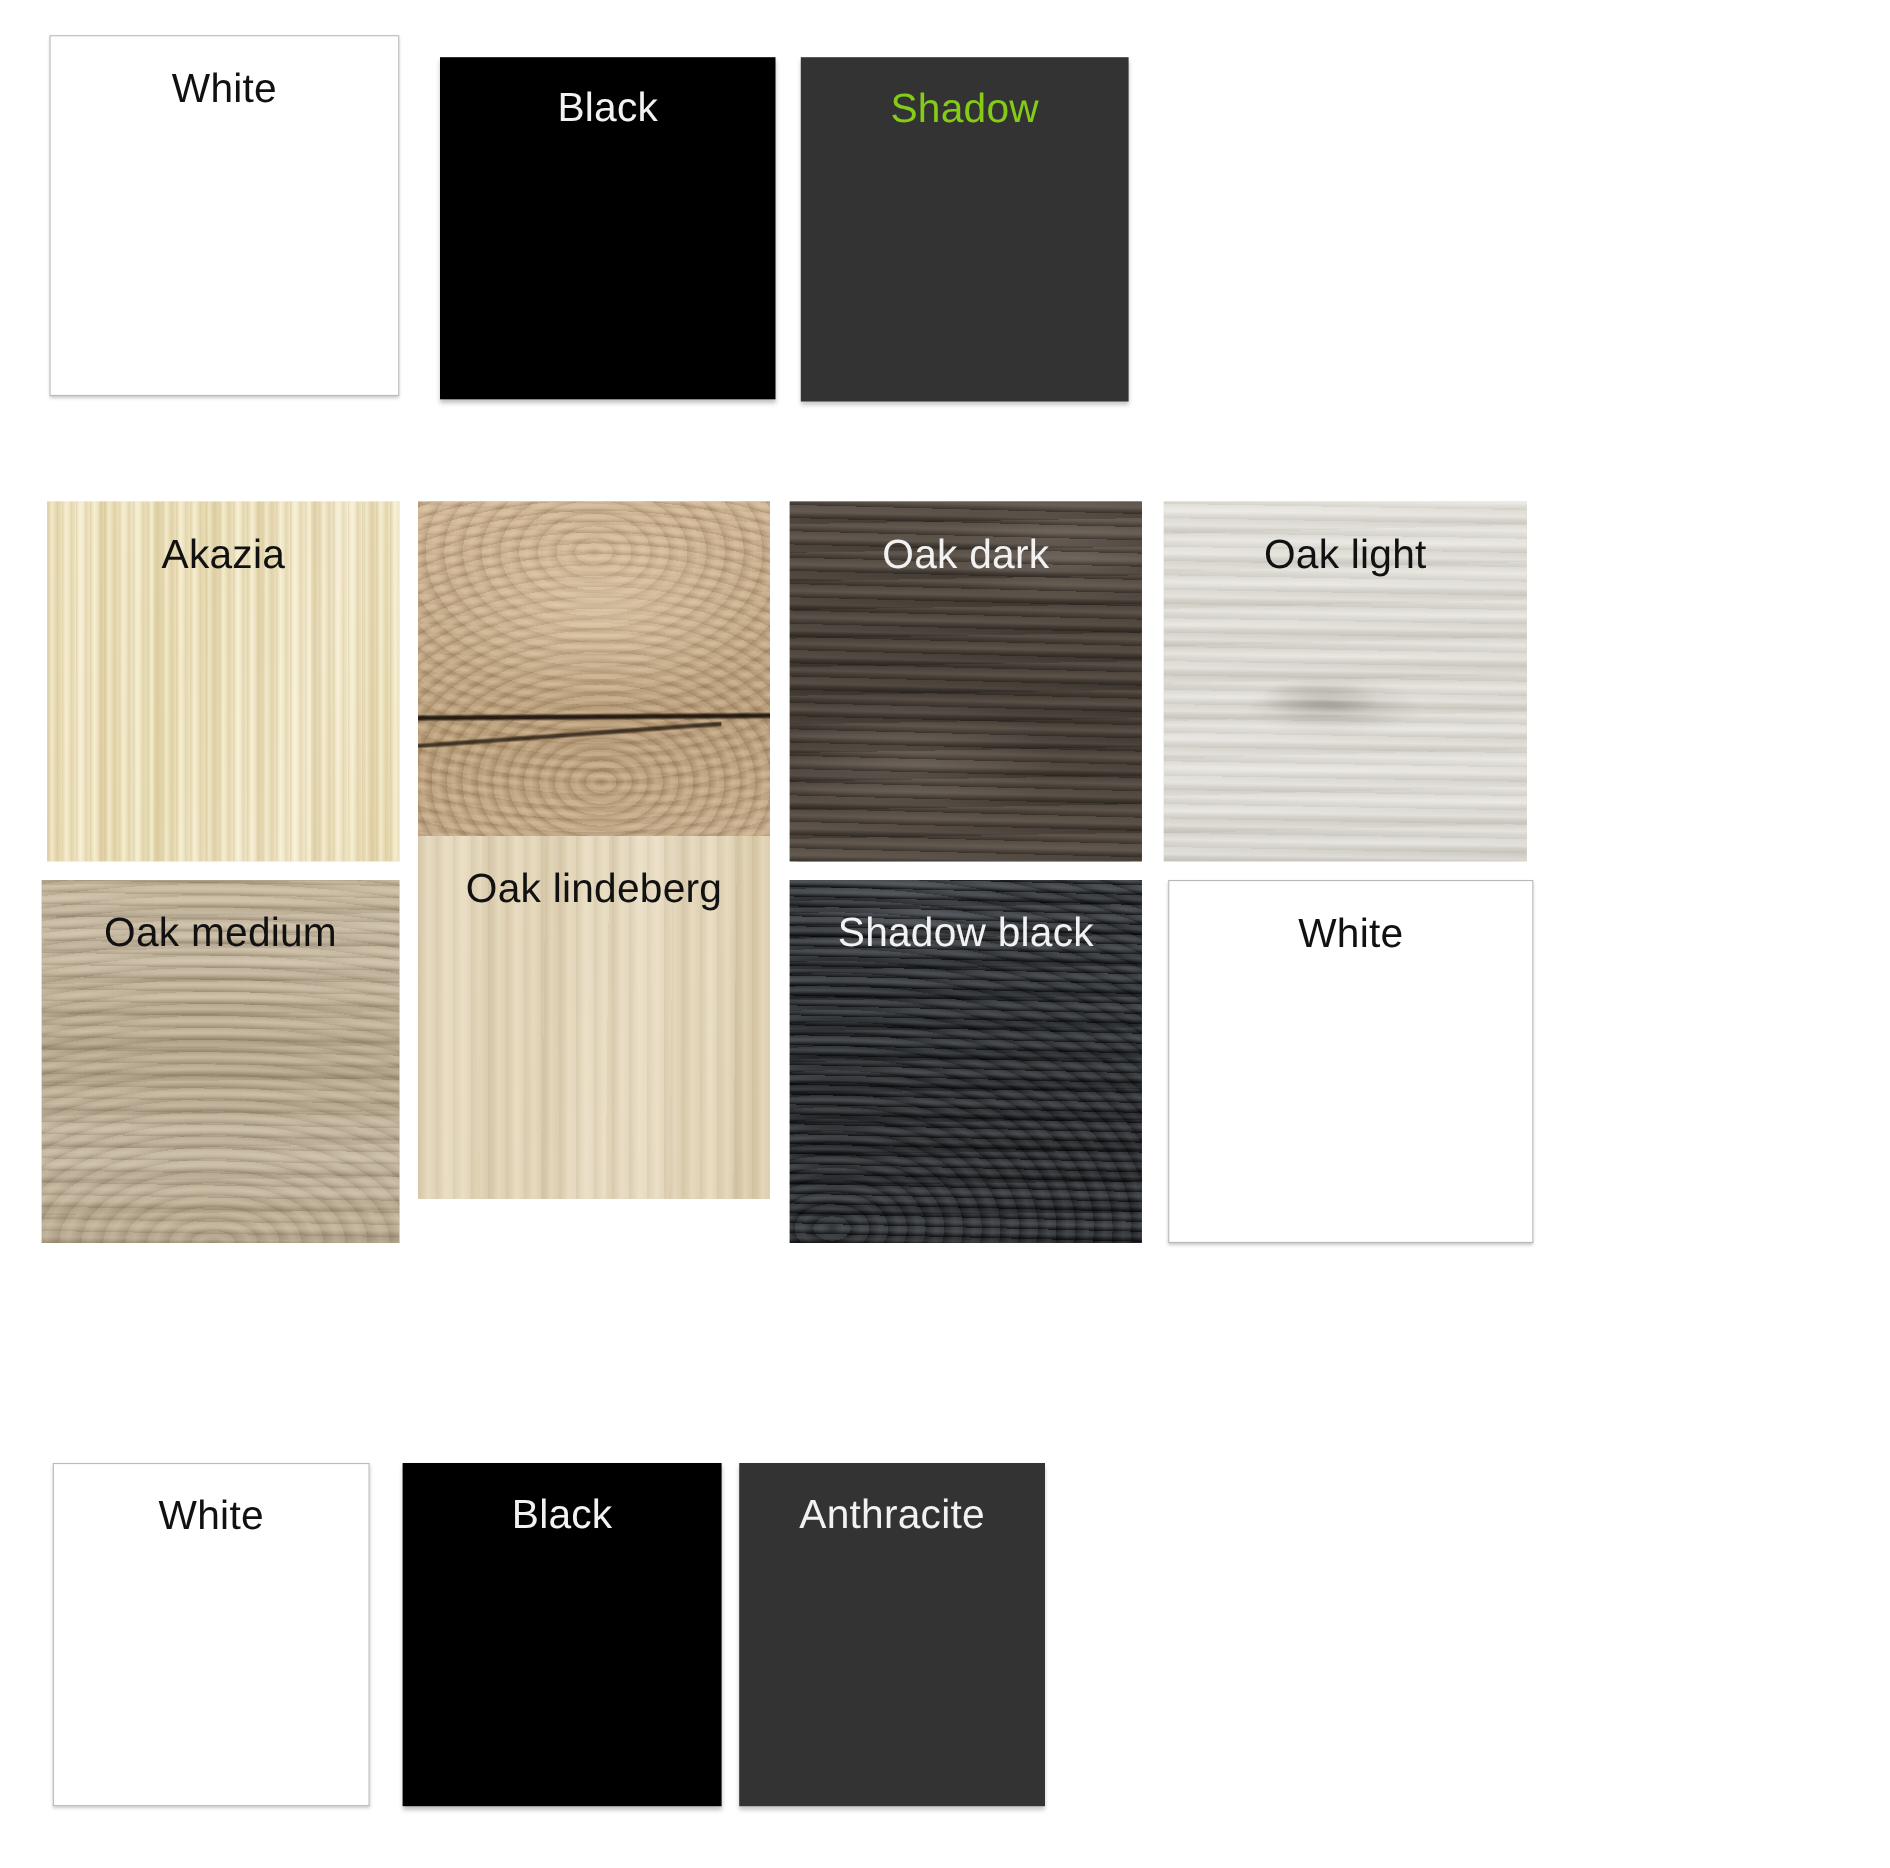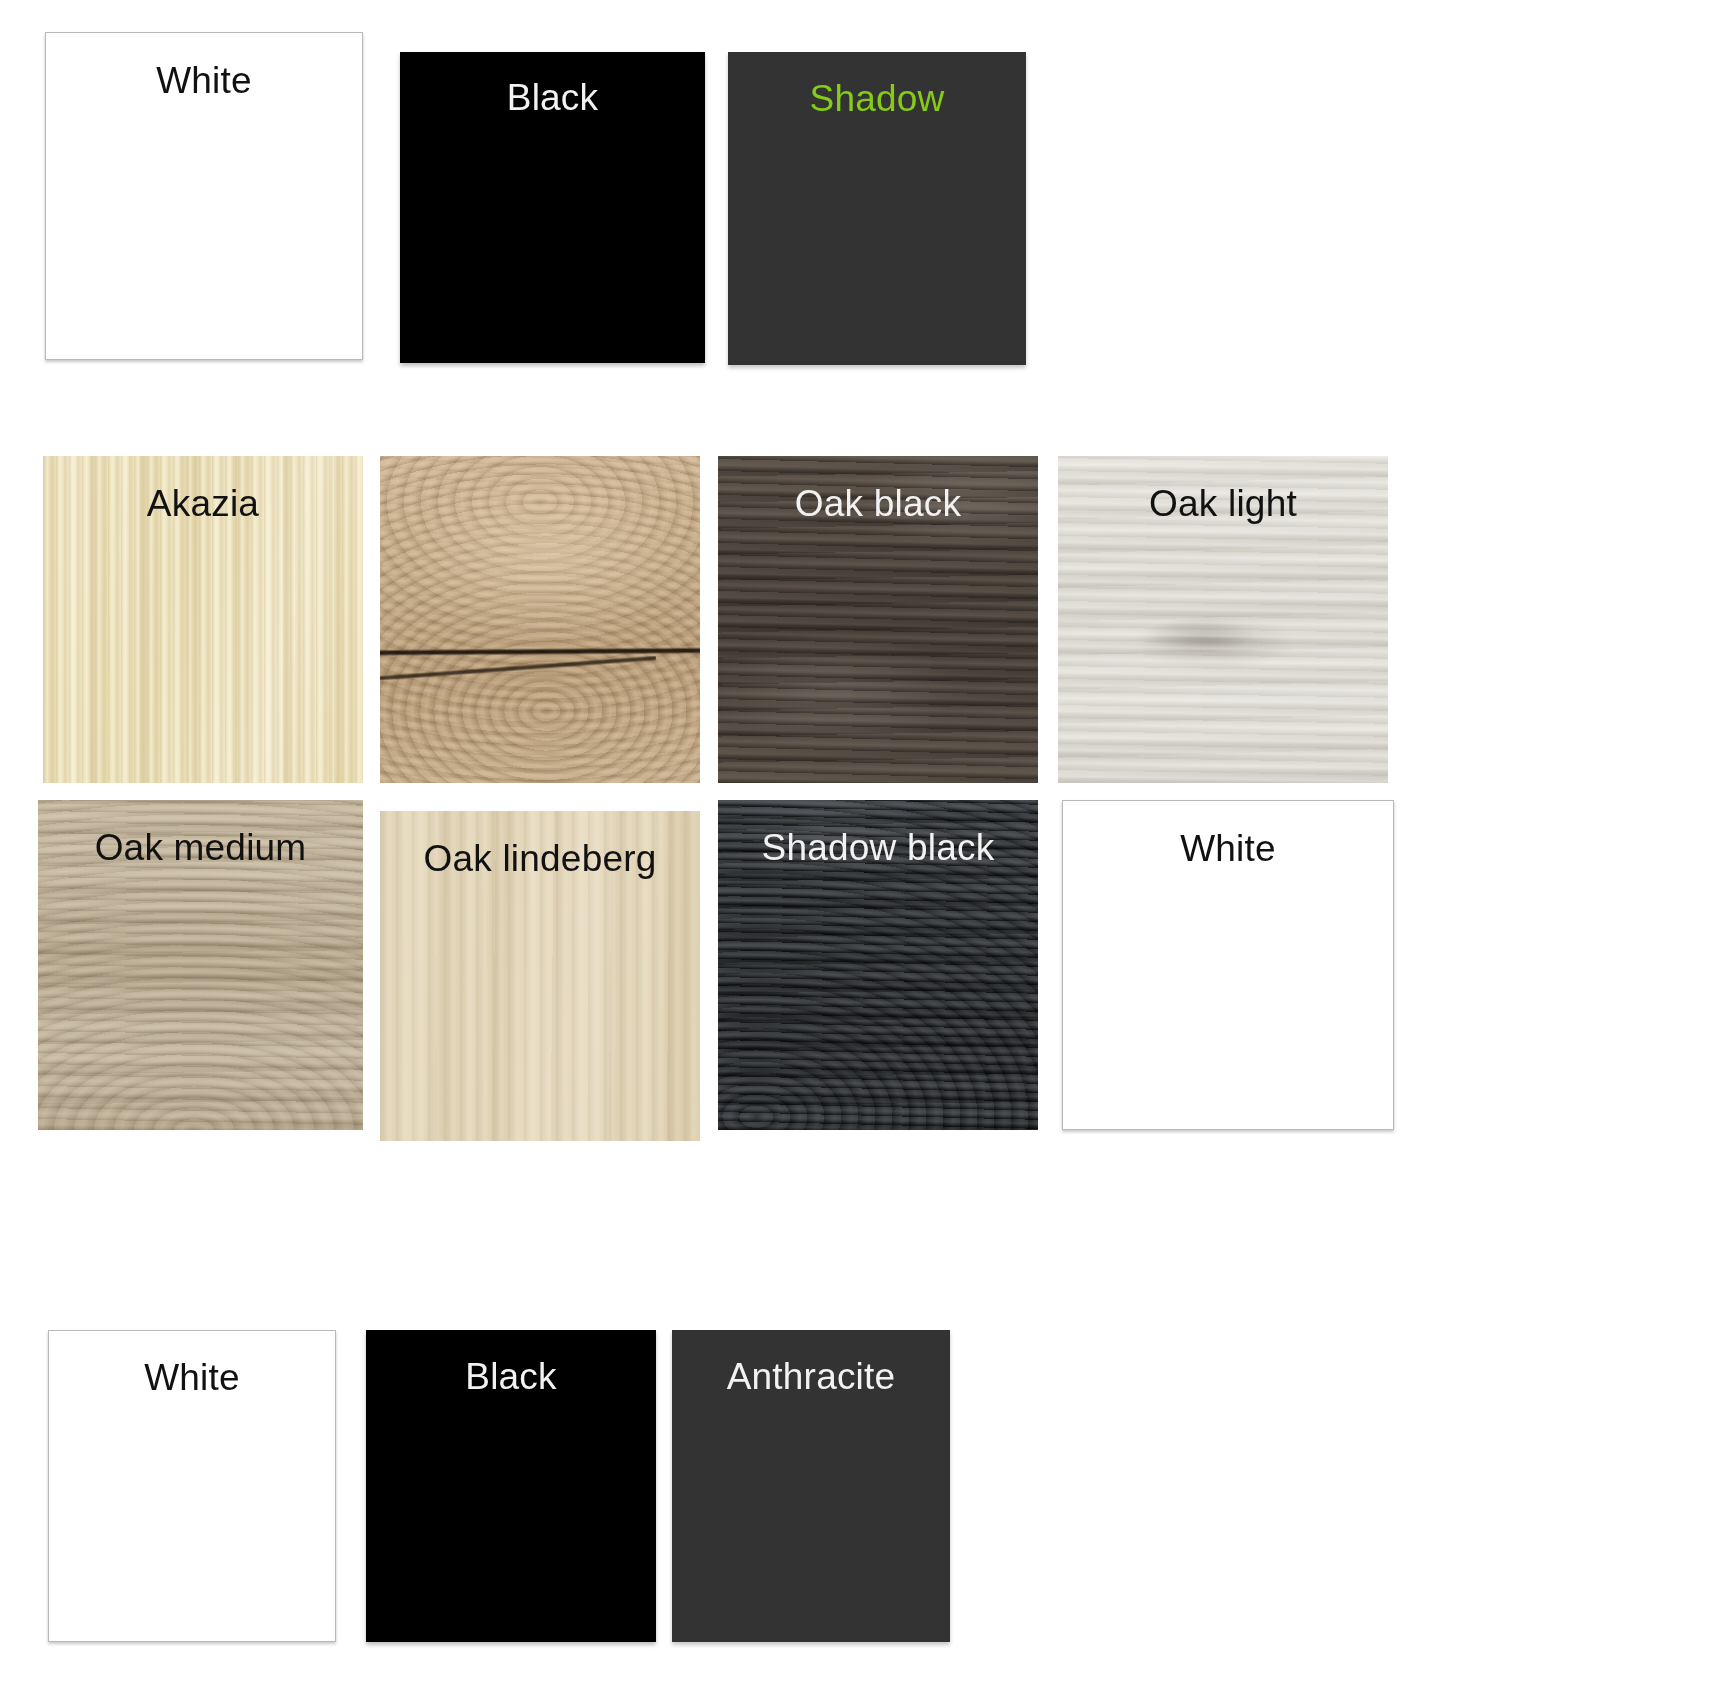--- a/index.html
+++ b/index.html
@@ -206,29 +206,29 @@
     </div>
     <div>
       <div class="swatch lbl-dark tex-akazia" style="left: 43px; top: 456px; width: 320px; height: 327px;">
         <div class="label" style="top: 28px; color: rgb(17, 17, 17);">Akazia</div>
       </div>
       <div class="swatch lbl-dark tex-halifax" style="left: 380px; top: 456px; width: 320px; height: 327px;">
         <div class="crack"></div>
         <div class="crack2"></div>
       </div>
       <div class="swatch lbl-light tex-oakdark" style="left: 718px; top: 456px; width: 320px; height: 327px;">
-        <div class="label" style="top: 28px; color: rgb(242, 242, 242);">Oak black</div>
+        <div class="label" style="top: 28px; color: rgb(242, 242, 242);">Oak dark</div>
       </div>
       <div class="swatch lbl-dark tex-oaklight" style="left: 1058px; top: 456px; width: 330px; height: 327px;">
         <div class="label" style="top: 28px; color: rgb(17, 17, 17);">Oak light</div>
       </div>
       <div class="swatch lbl-dark tex-oakmedium" style="left: 38px; top: 800px; width: 325px; height: 330px;">
         <div class="label" style="top: 28px; color: rgb(17, 17, 17);">Oak medium</div>
       </div>
-      <div class="swatch lbl-dark tex-oaklindeberg" style="left: 380px; top: 811px; width: 320px; height: 330px;">
+      <div class="swatch lbl-dark tex-oaklindeberg" style="left: 380px; top: 760px; width: 320px; height: 330px;">
         <div class="label" style="top: 28px; color: rgb(17, 17, 17);">Oak lindeberg</div>
       </div>
       <div class="swatch lbl-light tex-shadowblack" style="left: 718px; top: 800px; width: 320px; height: 330px;">
         <div class="label" style="top: 28px; color: rgb(242, 242, 242);">Shadow black</div>
       </div>
       <div class="swatch lbl-dark plain-white" style="left: 1062px; top: 800px; width: 332px; height: 330px;">
         <div class="label" style="top: 28px; color: rgb(17, 17, 17);">White</div>
       </div>
     </div>
     <div>

